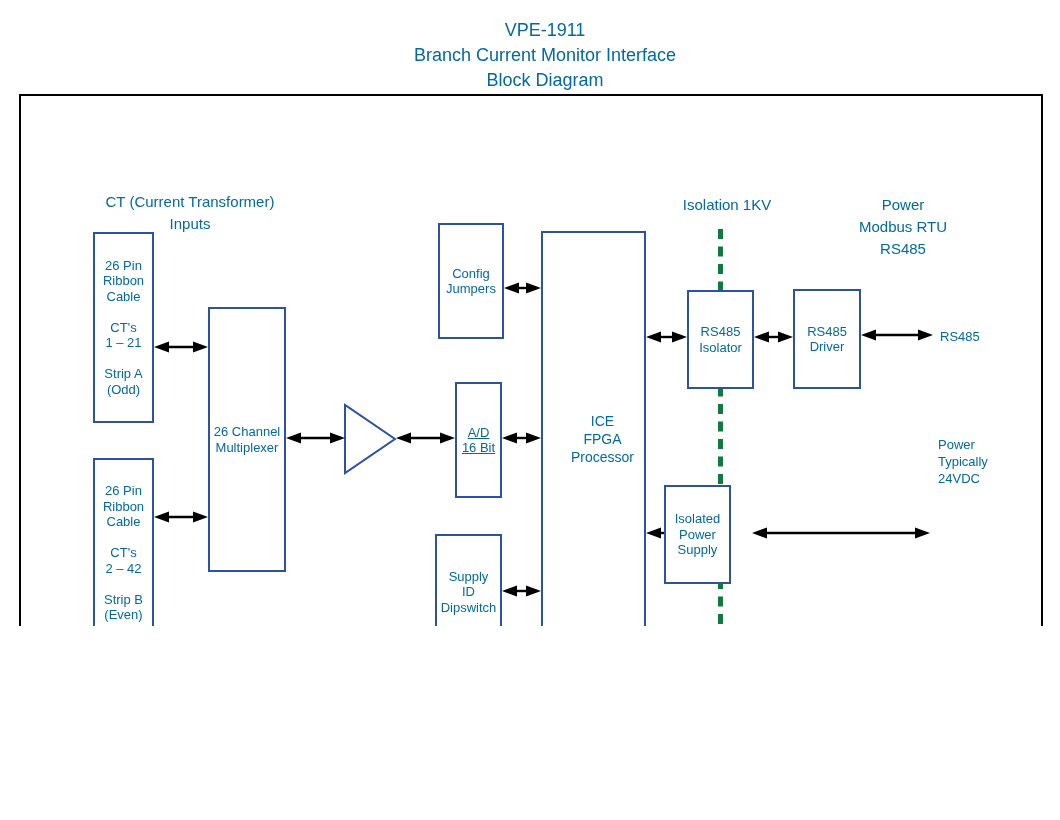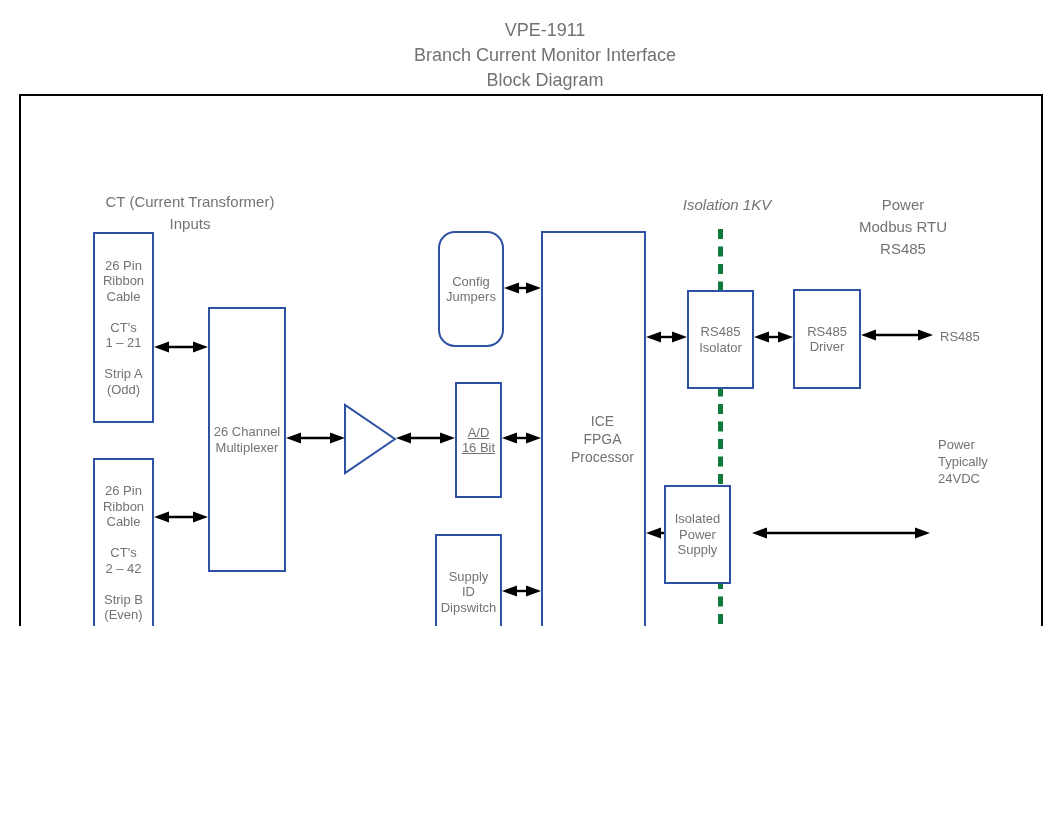--- a/index.html
+++ b/index.html
@@ -1,40 +1,40 @@
 <!DOCTYPE html>
 <html style="--box-border: #2d51a3; --isolation-line: #0e7a3c; --arrow: #000000; --logo-ring: #3b3f42; --logo-glyph: #2090ea;"><head>
 <meta charset="utf-8">
 <style>
   html,body{margin:0;padding:0;background:#fff;}
   .canvas{position:relative;width:1060px;height:626px;background:#ffffff;
-          font-family:"Liberation Sans",sans-serif;color:#737373;overflow:hidden;}
+          font-family:"Liberation Sans",sans-serif;color:#0369a1;overflow:hidden;}
   .title{position:absolute;left:30px;top:18px;width:1030px;text-align:center;
          font-size:18px;line-height:25px;white-space:pre-line;}
   .frame{position:absolute;left:19px;top:94px;width:1024px;height:712px;
          border:2px solid #000;box-sizing:border-box;background:transparent;}
   .wires{position:absolute;left:0;top:0;width:1060px;height:820px;pointer-events:none;}
   .node{position:absolute;box-sizing:border-box;border:2px solid var(--box-border,#2d51a3);
         background:#fff;display:flex;align-items:center;justify-content:center;
         text-align:center;font-size:13px;line-height:15.5px;white-space:pre-line;z-index:2;}
   .heading{position:absolute;text-align:center;font-size:15px;line-height:22px;
            white-space:pre-line;z-index:2;margin-top:12px;}
   .note{position:absolute;font-size:13px;line-height:17px;white-space:pre-line;z-index:2;}
   #n-strip-a{left:93px;top:232px;width:61px;height:191px;}
   #n-strip-b{left:93px;top:458px;width:61px;height:190px;}
   #n-mux{left:208px;top:307px;width:78px;height:265px;}
   #n-adc{left:455px;top:382px;width:47px;height:116px;text-decoration:underline;}
-  #n-config{left:438px;top:231px;width:66px;height:116px;border-radius:17px;}
+  #n-config{left:438px;top:223px;width:66px;height:116px;}
   #n-modbus{left:435px;top:534px;width:67px;height:116px;}
   #n-fpga{left:541px;top:231px;width:105px;height:415px;font-size:14px;line-height:18px;padding-left:18px;}
   #n-isolator{left:687px;top:290px;width:67px;height:99px;}
   #n-driver{left:793px;top:289px;width:68px;height:100px;}
   #n-isopower{left:664px;top:485px;width:67px;height:99px;}
   #h-ct{left:60px;top:179px;width:260px;}
-  #h-isolation{left:627px;top:182px;width:200px;font-style:italic;}
+  #h-isolation{left:627px;top:182px;width:200px;}
   #h-power{left:803px;top:182px;width:200px;}
   #l-diode{left:309px;top:374px;width:120px;text-align:center;}
   #l-rs485{left:940px;top:328px;}
   #l-powernote{left:938px;top:436px;text-align:left;}
   .isolation-dash{stroke:var(--isolation-line,#0e7a3c);stroke-width:5;stroke-dasharray:10 7.5;}
   .diode-tri{fill:#fff;stroke:var(--box-border,#2d51a3);stroke-width:2;}
   .arrow-line{stroke:var(--arrow,#000);stroke-width:2.4;}
   .arrow-head{fill:var(--arrow,#000);}
   .logo{position:absolute;left:29px;top:724px;width:76px;height:76px;z-index:2;}
   .logo .ring{fill:none;stroke:var(--logo-ring,#3b3f42);stroke-width:8;}

